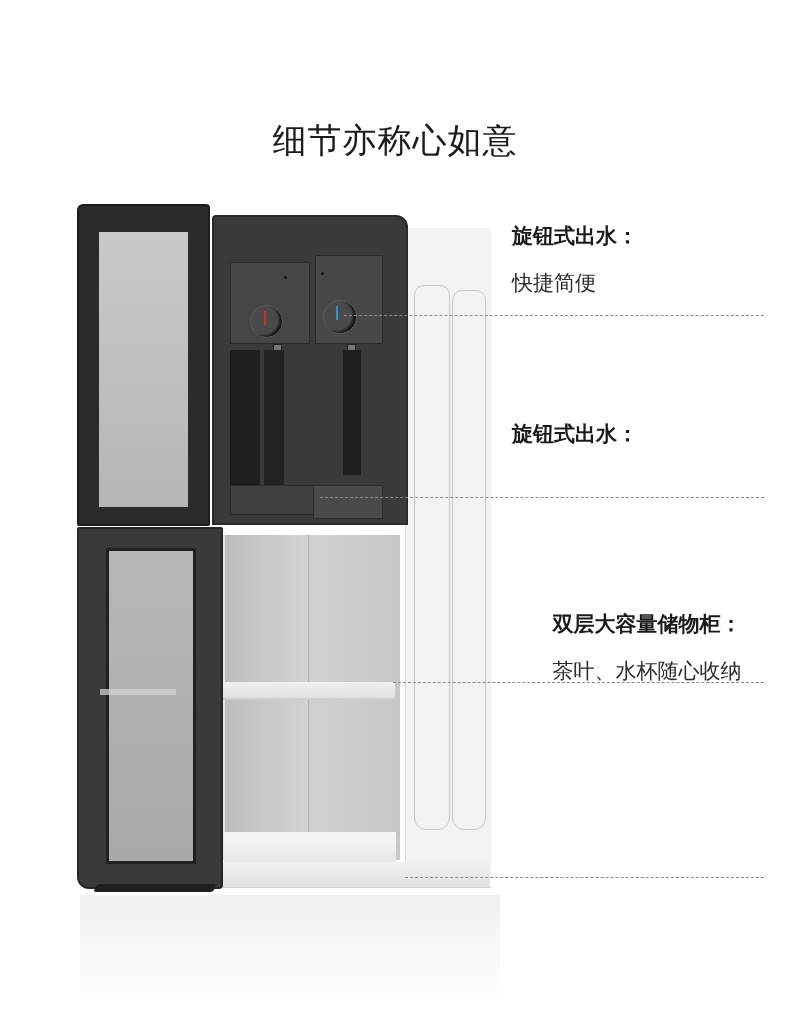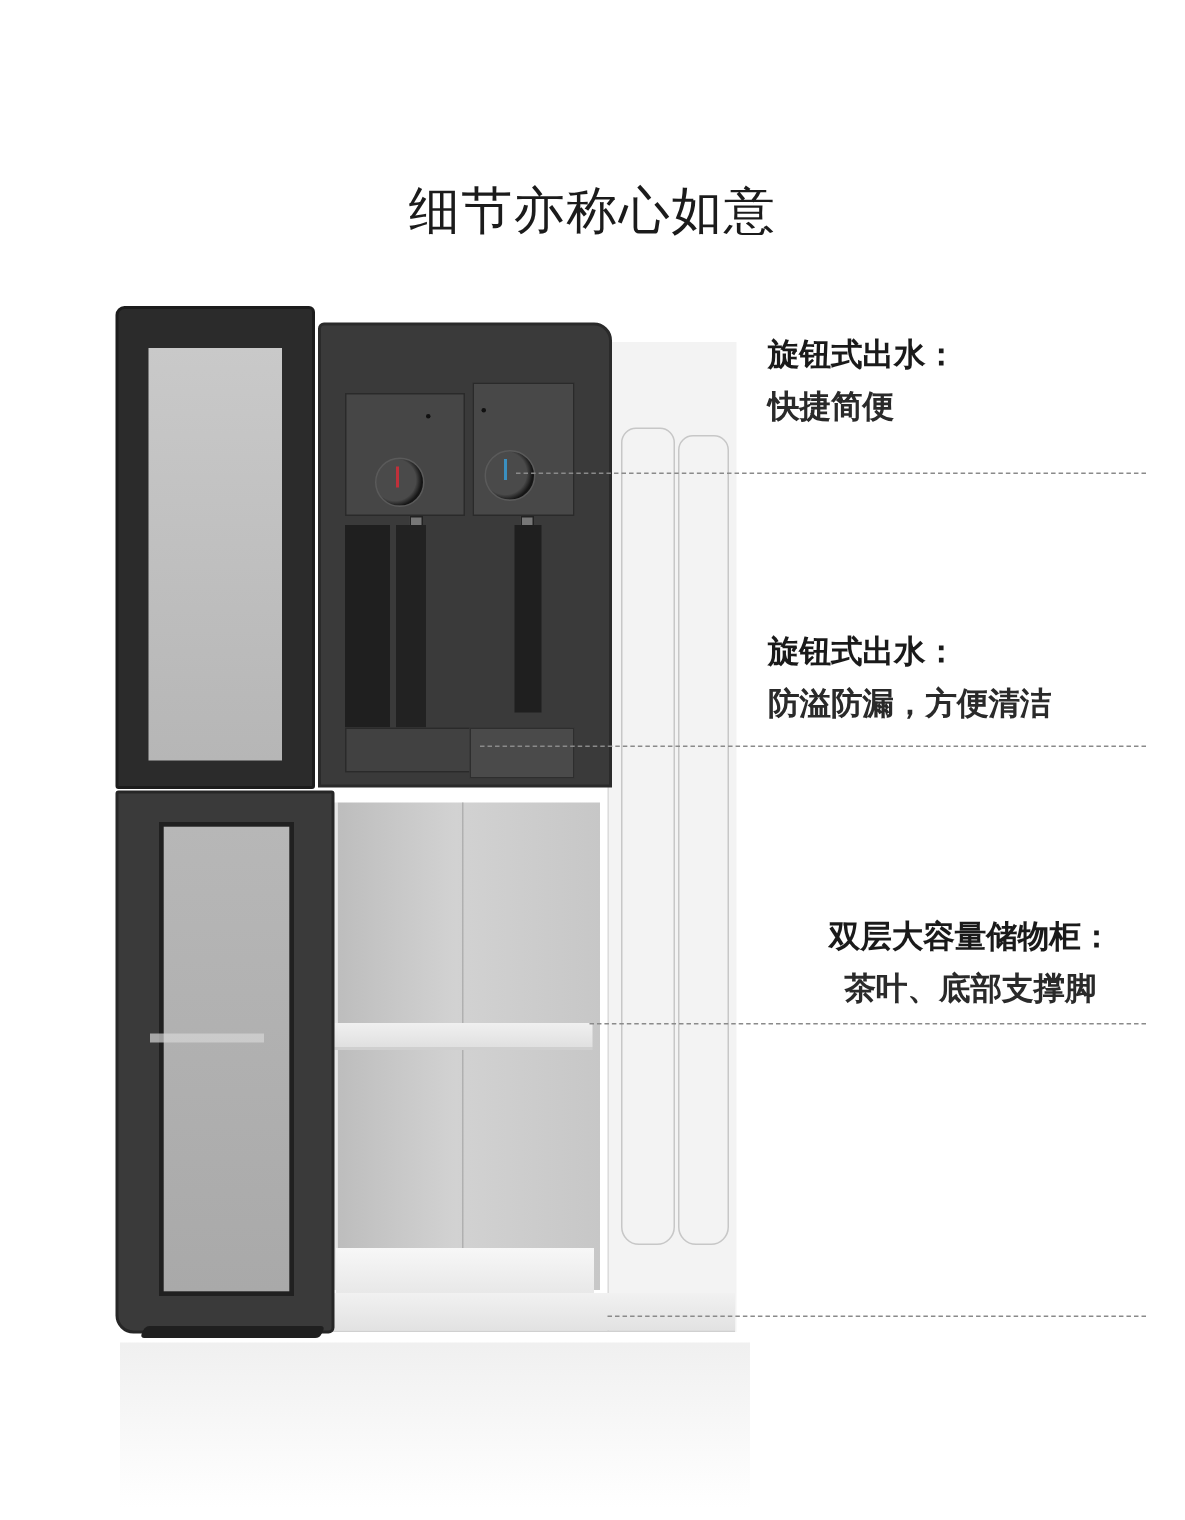--- a/index.html
+++ b/index.html
@@ -8,21 +8,21 @@
   .title { position: absolute; left: 0; top: 118px; width: 790px; text-align: center;
            font-size: 34px; font-weight: normal; letter-spacing: 1px; color: #1b1b1b; }
 
   
   .product { position: absolute; left: 0; top: 0; width: 790px; height: 1013px; }
   .abs { position: absolute; box-sizing: border-box; }
 
   
   .feature { position: absolute; left: 512px; width: 270px; }
   .feature .head { font-size: 21px; font-weight: bold; color: #1a1a1a; line-height: 28px; white-space: nowrap; }
-  .feature .sub { font-size: 21px; color: #2a2a2a; line-height: 30px; margin-top: 6px; white-space: nowrap; font-weight: bold; }
+  .feature .sub { font-size: 21px; color: #2a2a2a; line-height: 30px; margin-top: 18px; white-space: nowrap; }
   .dash { position: absolute; height: 0; border-top: 1.5px dashed #8a8a8a; }
 </style>
 </head>
 <body>
 
 <div class="title">细节亦称心如意</div>
 
 <div class="product">
 
   <div class="abs" style="left:80px;top:895px;width:420px;height:110px;background:linear-gradient(#ececec,#ffffff);opacity:.8;"></div>
@@ -81,22 +81,21 @@
 <div class="dash" style="left:393px;top:682px;width:371px;"></div>
 <div class="dash" style="left:405px;top:877px;width:359px;"></div>
 
 <div class="feature" style="top:222px;">
   <div class="head">旋钮式出水：</div>
   <div class="sub">快捷简便</div>
 </div>
 
 <div class="feature" style="top:420px;">
   <div class="head">旋钮式出水：</div>
-  <div class="sub">防溢防漏，方便清洁</div>
 </div>
 
 <div class="feature" style="top:610px;text-align:center;">
   <div class="head">双层大容量储物柜：</div>
-  <div class="sub">茶叶、底部支撑脚</div>
+  <div class="sub">茶叶、水杯随心收纳</div>
 </div>
 
 <div class="feature" style="top:797px;">
 </div>
 
 </body></html>

